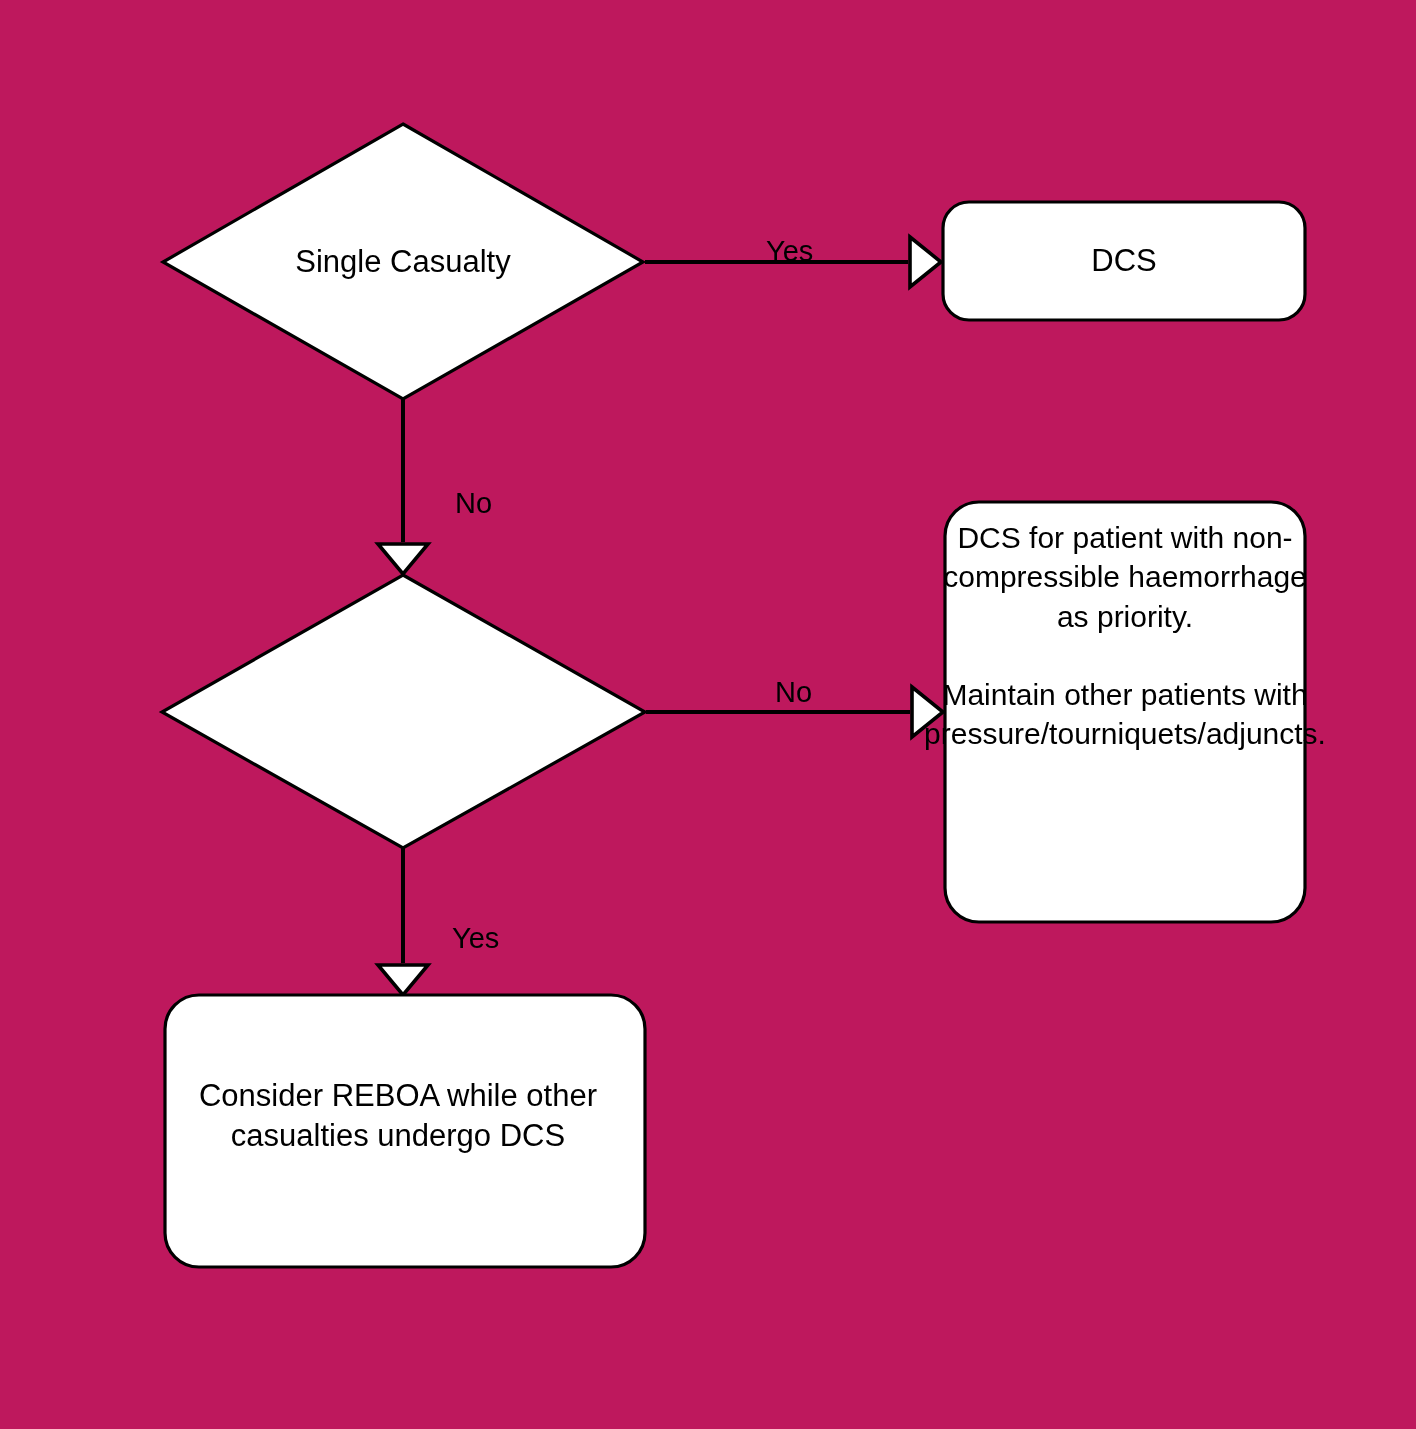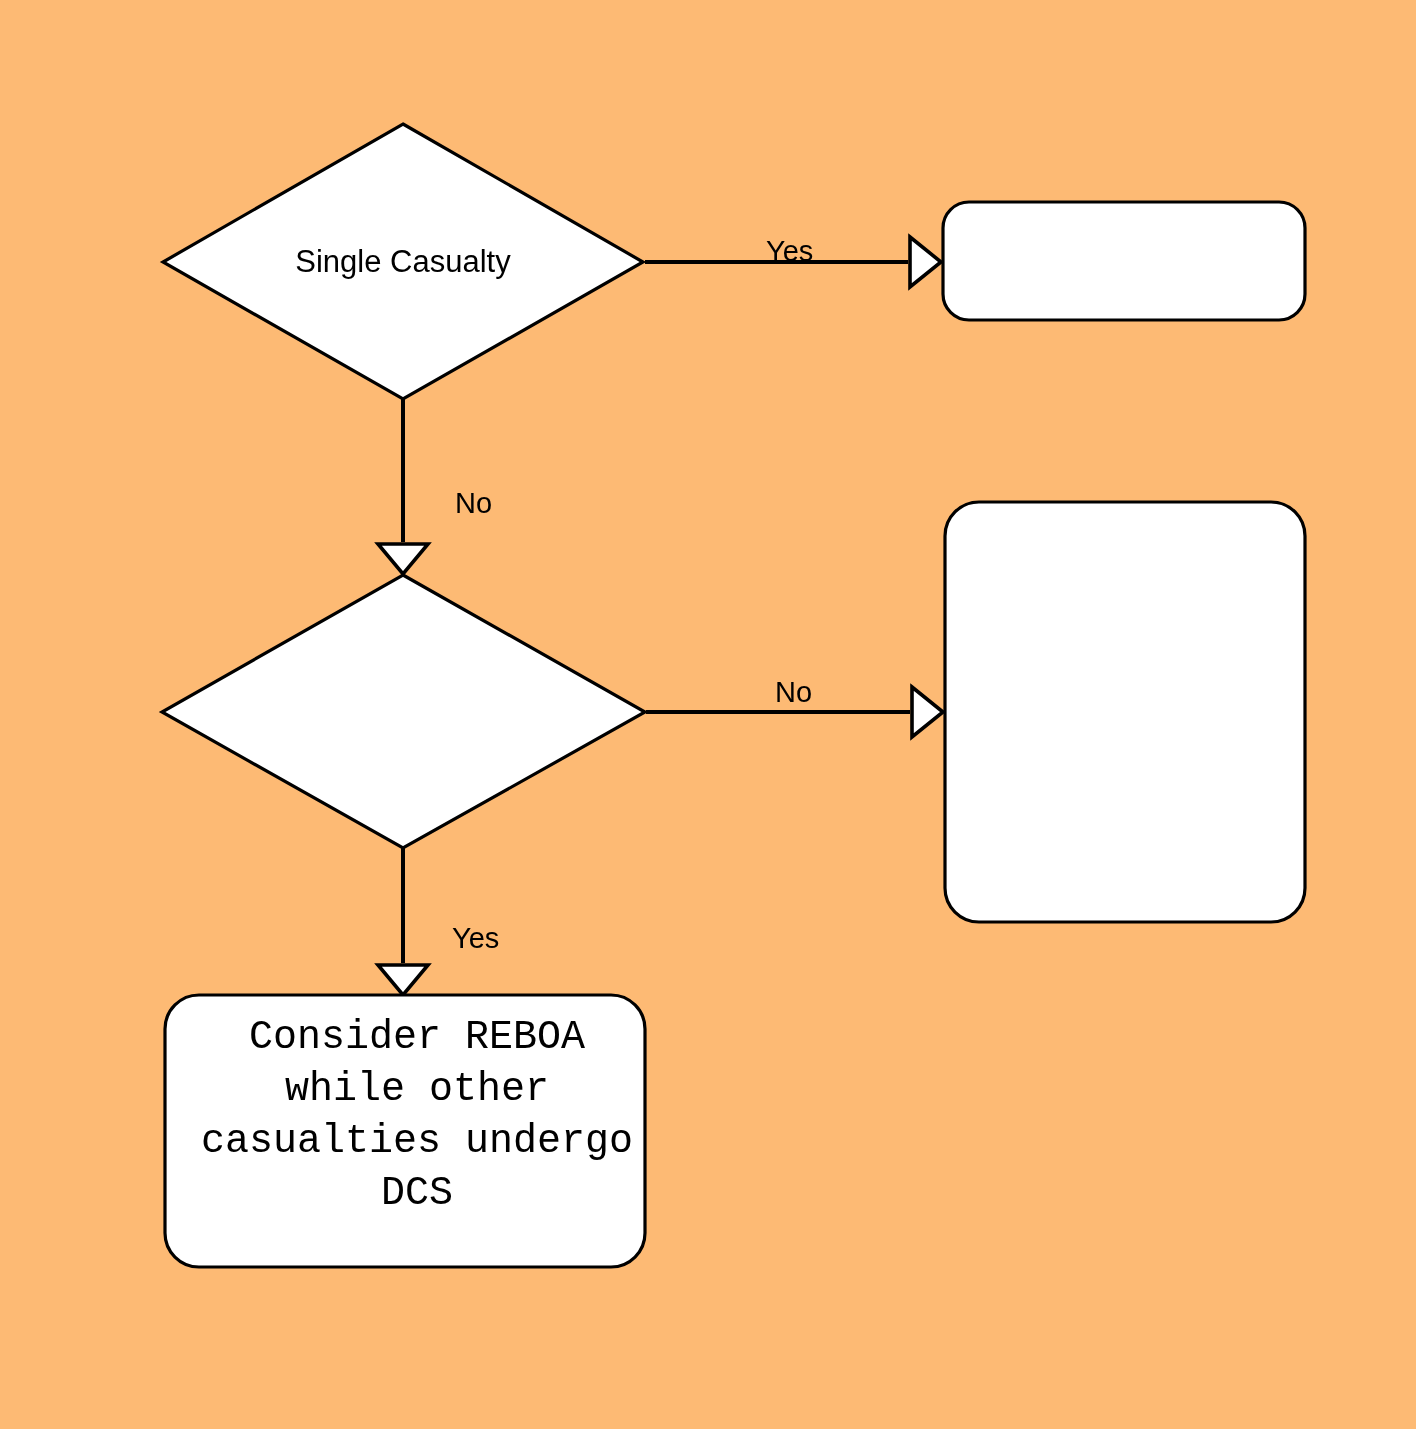--- a/index.html
+++ b/index.html
@@ -4,21 +4,21 @@
 <style>
   html, body {
     margin: 0;
     padding: 0;
     background: #ffffff;
   }
   #canvas {
     position: relative;
     width: 1416px;
     height: 1429px;
-    background: #fdba74;
+    background: #be185d;
     overflow: hidden;
     font-family: "Liberation Sans", sans-serif;
   }
   svg.diagram {
     position: absolute;
     top: 0;
     left: 0;
     width: 1416px;
     height: 1429px;
   }
@@ -87,24 +87,28 @@
     <rect class="shape-stroke" x="945" y="502" width="360" height="420" rx="34" ry="34"></rect>
 
     <line class="conn-line" x1="403" y1="848" x2="403" y2="963"></line>
     <polygon class="arrow-head" points="378,965 428,965 403,995"></polygon>
 
     <rect class="shape-stroke" x="165" y="995" width="480" height="272" rx="34" ry="34"></rect>
   </svg>
 
   <div class="node-text" style="left:223px; top:232px; width:360px; height:60px; font-size:31px;">Single Casualty</div>
 
+  <div class="node-text" style="left:943px; top:231px; width:362px; height:60px; font-size:31px;">DCS</div>
 
 
+  <div class="node-text" style="left:949px; top:518px; width:352px; height:388px; font-size:30px; line-height:1.31; align-items:flex-start;">DCS for patient with non-compressible haemorrhage as priority.
 
-  <div class="node-text" style="left:180px; top:1068px; width:474px; height:96px; font-size:40px;font-family:Liberation Mono, monospace;">Consider REBOA while other casualties undergo DCS</div>
+Maintain other patients with pressure/tourniquets/adjuncts.</div>
+
+  <div class="node-text" style="left:161px; top:1068px; width:474px; height:96px; font-size:31px;">Consider REBOA while other casualties undergo DCS</div>
 
   <div class="edge-label" style="left:766px; top:218px;">Yes</div>
 
   <div class="edge-label" style="left:455px; top:470px;">No</div>
 
   <div class="edge-label" style="left:775px; top:659px;">No</div>
 
   <div class="edge-label" style="left:452px; top:905px;">Yes</div>
 
 </div>

